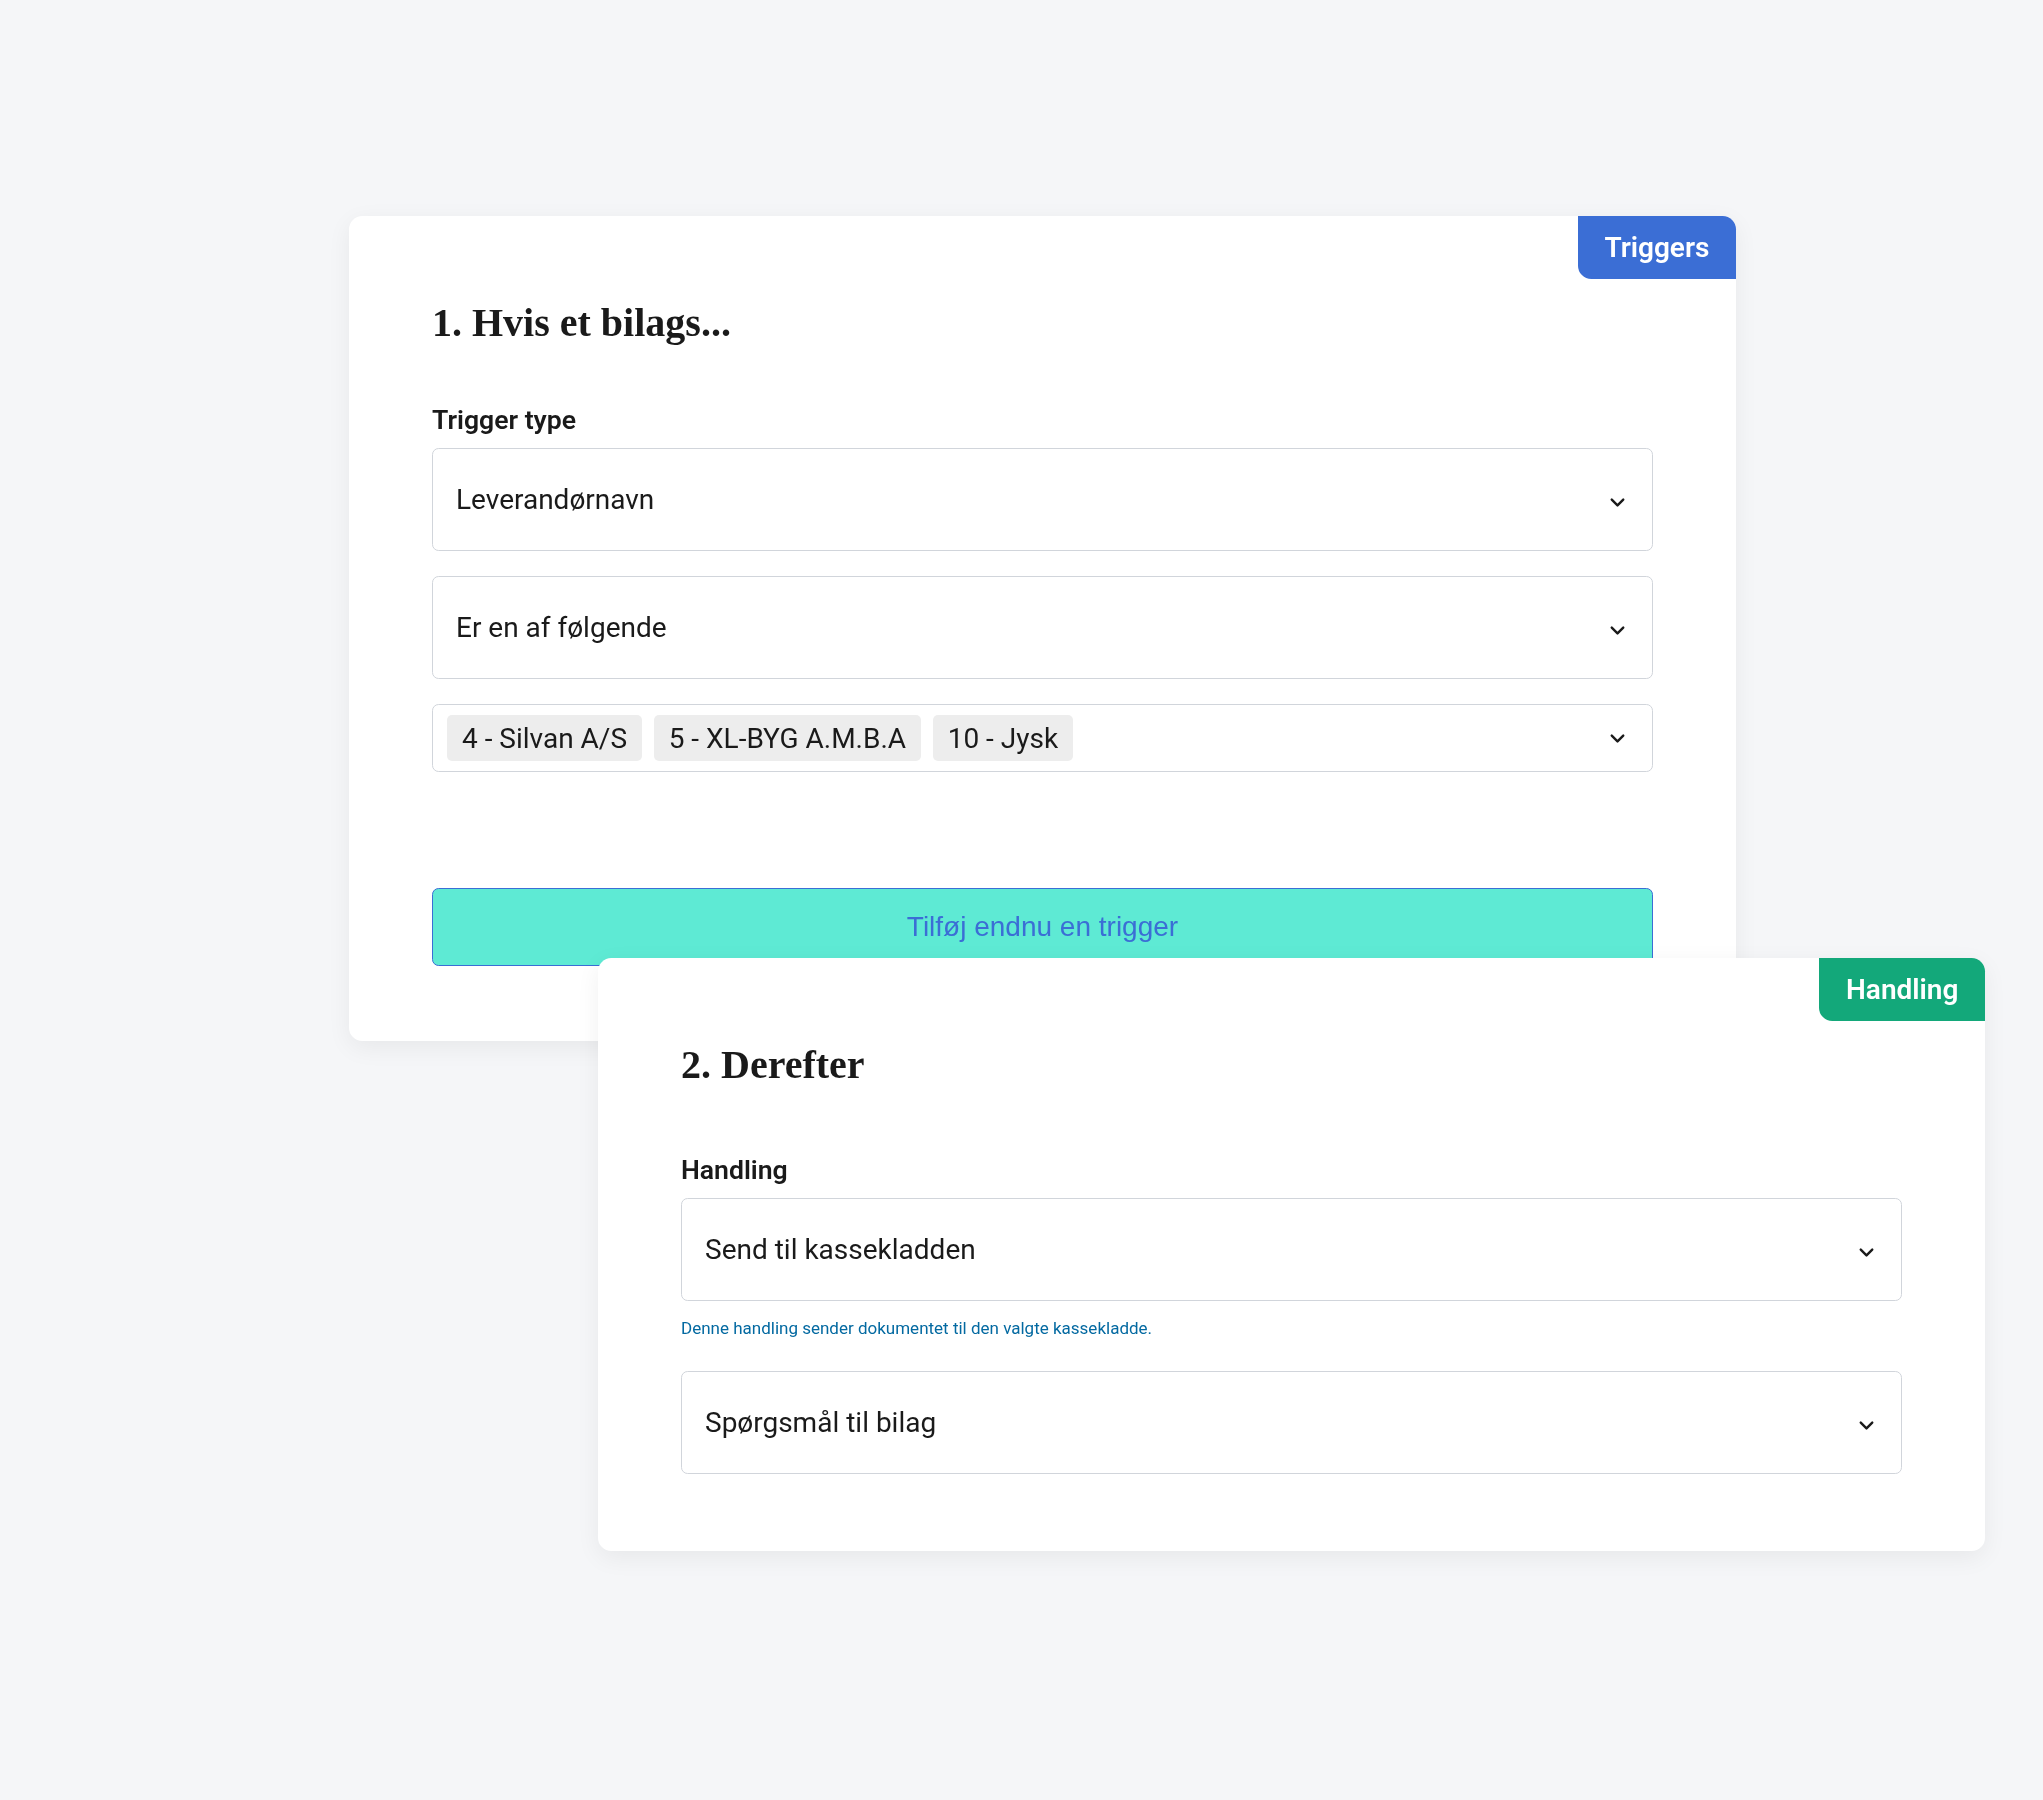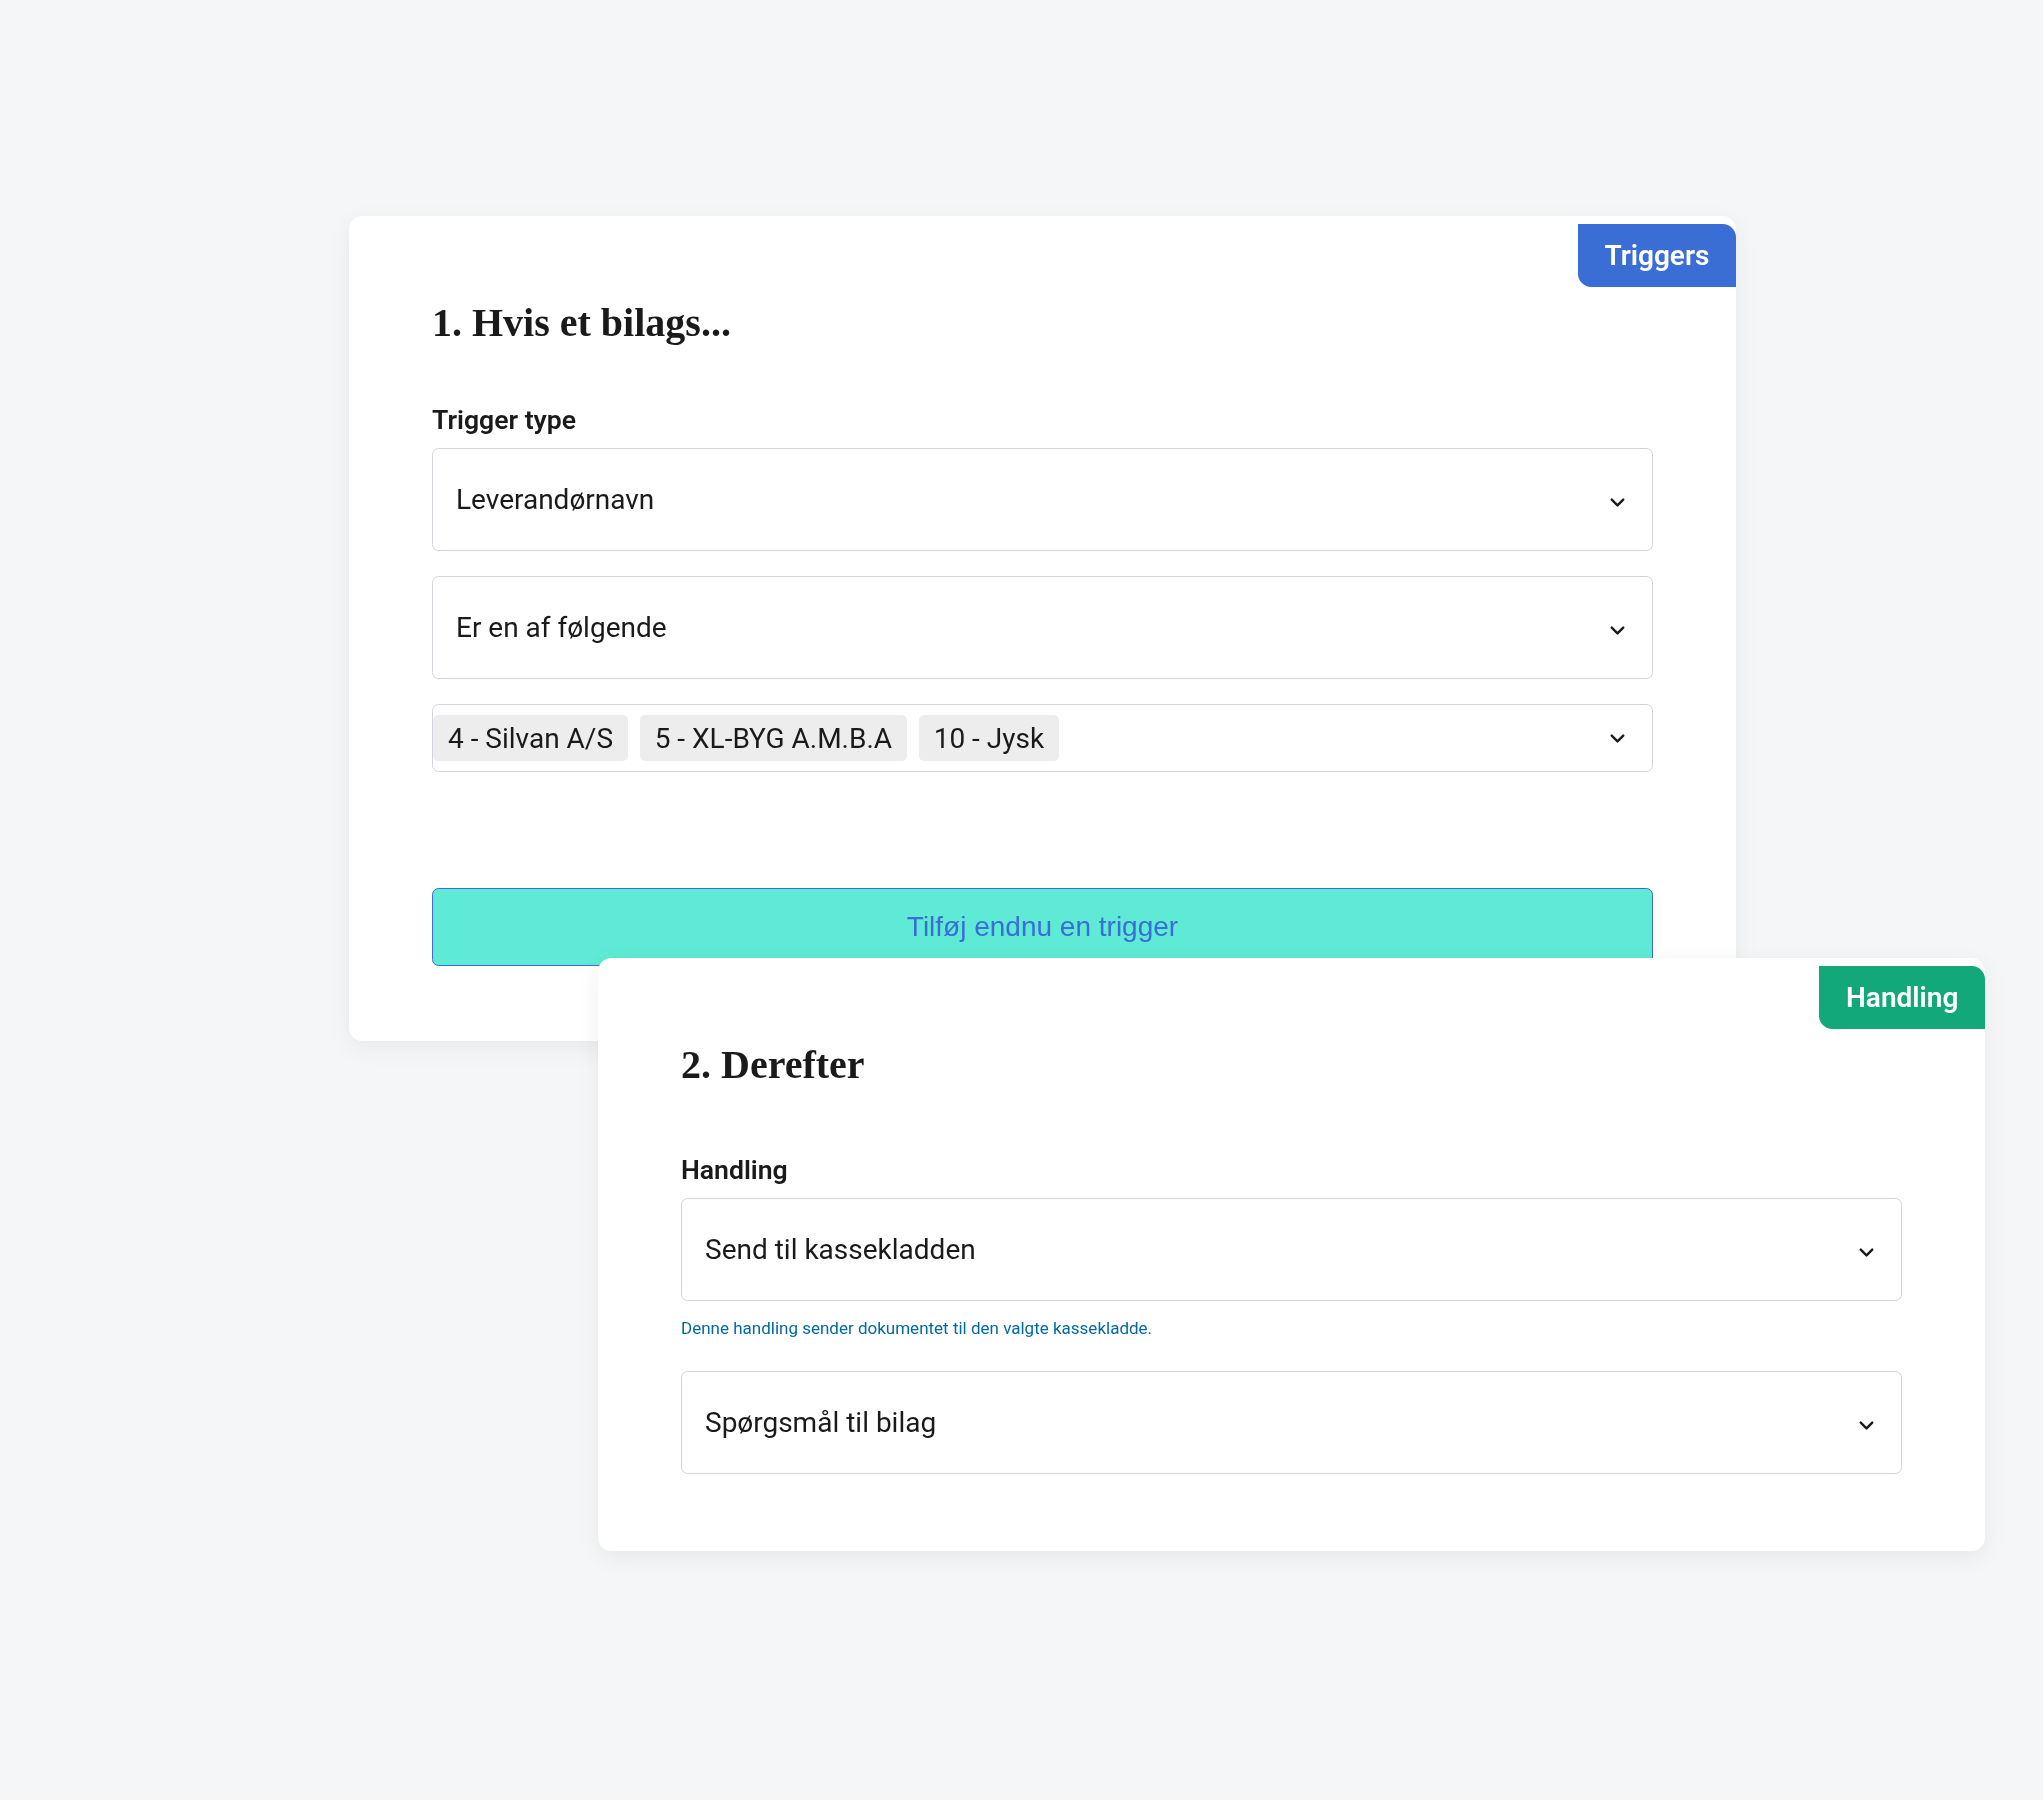--- a/index.html
+++ b/index.html
@@ -38,21 +38,21 @@
     .card-handling {
       width: 1387px;
       margin-left: 407px;
       margin-top: -83px;
       position: relative;
       z-index: 2;
     }
     
     .badge {
       position: absolute;
-      top: 8px;
+      top: 0;
       right: 0;
       padding: 15px 26.6px;
       font-size: 28px;
       font-weight: 600;
       color: #ffffff;
       border-top-right-radius: 13.3px;
       border-bottom-left-radius: 13.3px;
     }
     
     .badge-triggers {
@@ -111,21 +111,21 @@
     .chevron-icon svg {
       width: 100%;
       height: 100%;
     }
     
     .multi-select {
       display: flex;
       align-items: center;
       justify-content: space-between;
       width: 100%;
-      padding: 10px 23px 10px 0;
+      padding: 10px 23px 10px 14px;
       border: 0.8px solid #d1d5db;
       border-radius: 6.6px;
       background-color: #ffffff;
       cursor: pointer;
       margin-bottom: 25px;
     }
     
     .chips-wrapper {
       display: flex;
       gap: 11.6px;

